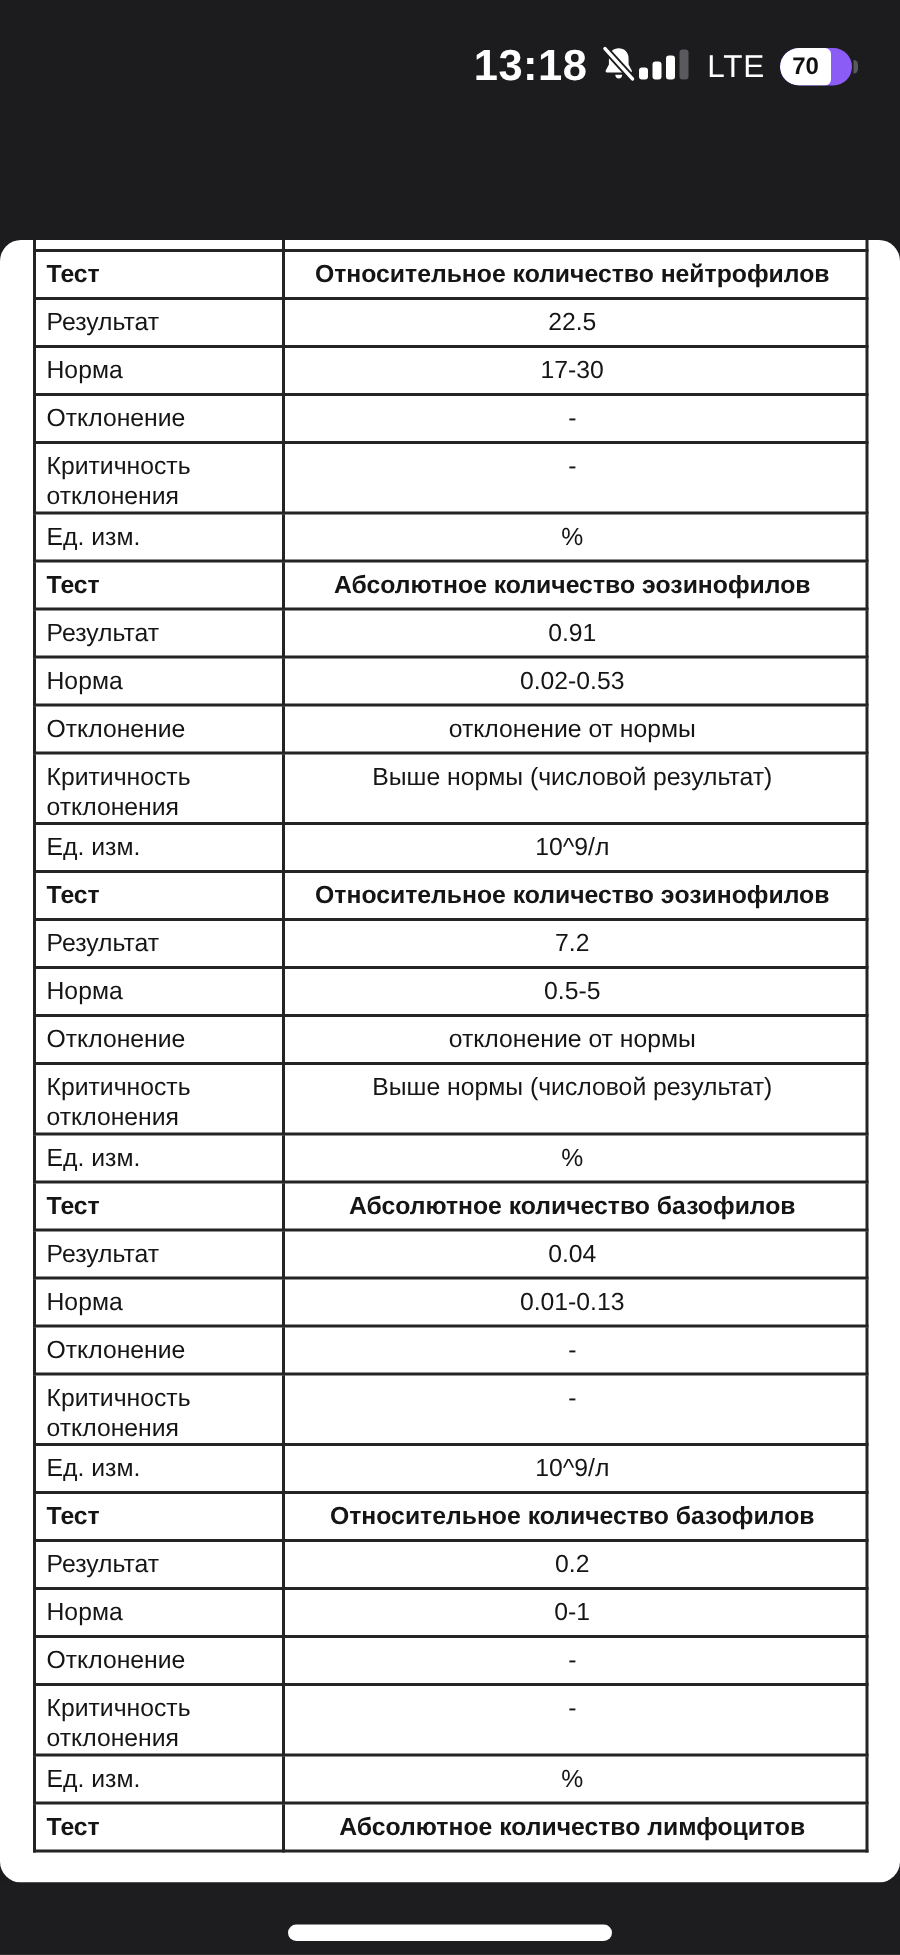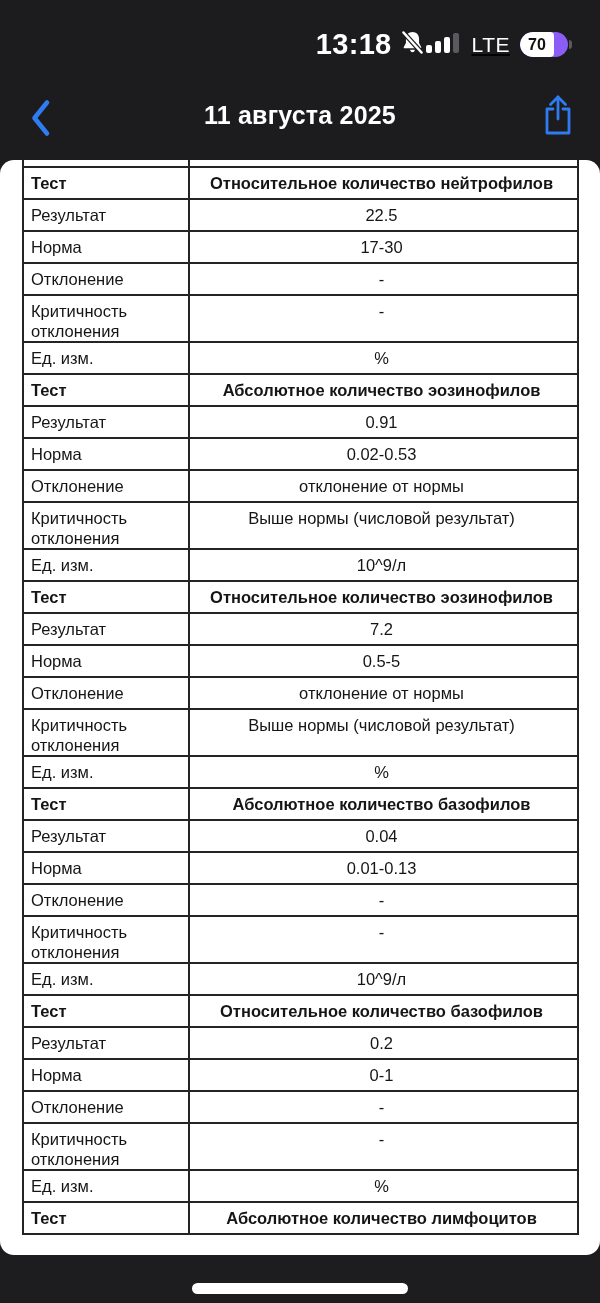--- a/index.html
+++ b/index.html
@@ -5,21 +5,21 @@
   html,body{margin:0;padding:0;background:#000;}
   .screen{
     position:relative;width:600px;height:1303px;background:#1c1c1e;overflow:hidden;
     font-family:"Liberation Sans",sans-serif;
   }
   
   .status-bar{position:absolute;top:0;left:0;width:600px;height:75px;}
   .sb-row{position:absolute;top:28px;left:56px;right:28px;display:flex;justify-content:flex-end;align-items:center;}
   .sb-left{display:flex;align-items:center;gap:7px;}
   .sb-time{color:#fff;font-size:29px;font-weight:700;letter-spacing:0.3px;}
-  .sb-right{display:flex;align-items:center;gap:10px;text-decoration:underline;}
+  .sb-right{display:flex;align-items:center;gap:10px;}
   .net-label{color:#fff;font-size:21px;font-weight:500;letter-spacing:0.5px;}
   .battery{position:relative;width:48px;height:25px;border-radius:12.5px;background:#8b5cf6;overflow:hidden;}
   .battery-fill{position:absolute;left:0;top:0;bottom:0;width:34px;background:#fff;border-radius:12.5px 4px 4px 12.5px;display:flex;align-items:center;justify-content:center;}
   .battery-fill span{color:#111;font-size:16px;font-weight:700;}
   .battery-cap{width:3px;height:9px;background:#5a5a5e;border-radius:0 3px 3px 0;margin-left:1px;}
   .battery-wrap{display:flex;align-items:center;}
   
   .nav-bar{position:absolute;top:75px;left:0;width:600px;height:85px;}
   .back-button{position:absolute;left:24px;top:18px;background:none;border:none;padding:6px;cursor:pointer;}
   .nav-title{position:absolute;left:0;right:0;top:26px;text-align:center;color:#fff;font-size:25px;font-weight:700;letter-spacing:0.2px;}
@@ -73,41 +73,20 @@
             <span class="battery-fill">
                 <span>70</span>
               </span>
           </span>
           <span class="battery-cap"></span>
         </span>
       </div>
     </div>
   </div>
 
-  <div class="nav-bar">
-    <button class="back-button">
-      <span>
-        <svg width="21" height="38" viewBox="0 0 21 38">
-          <path d="M17 3.5 L4.5 19 L17 34.5" fill="none" stroke="#2e7cf0" stroke-width="4.6" stroke-linecap="round" stroke-linejoin="round"></path>
-        </svg>
-      </span>
-    </button>
-    <div class="nav-title">11 августа 2025</div>
-    <button class="share-button">
-      <span>
-        <svg width="32" height="44" viewBox="0 0 32 44">
-          <g fill="none" stroke="#2e7cf0" stroke-width="2.8" stroke-linecap="round" stroke-linejoin="round">
-            <path d="M16 4 V26"></path>
-            <path d="M8.5 11.5 L16 4 L23.5 11.5"></path>
-            <path d="M11 16 H5 V40 H27 V16 H21"></path>
-          </g>
-        </svg>
-      </span>
-    </button>
-  </div>
 
   <div class="sheet">
     <table class="results">
       <colgroup>
           <col class="c1">
           <col class="c2">
         </colgroup>
       <tbody>
         <tr class="stub">
             <td></td>

